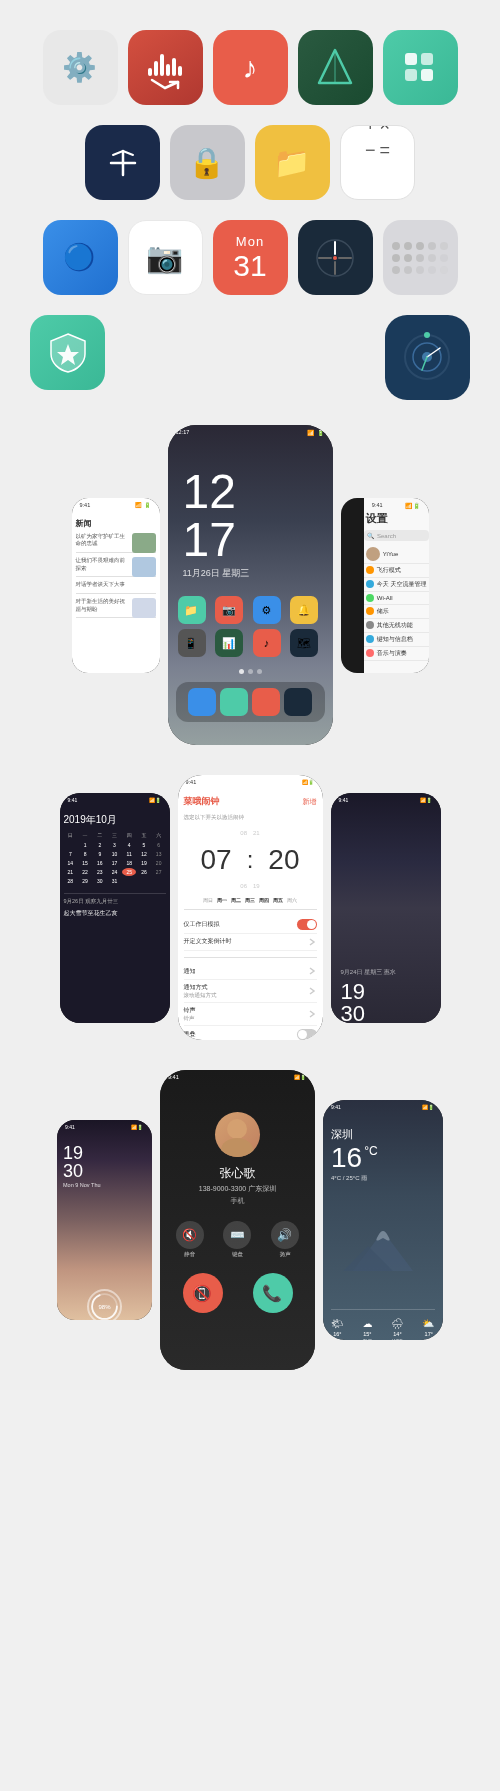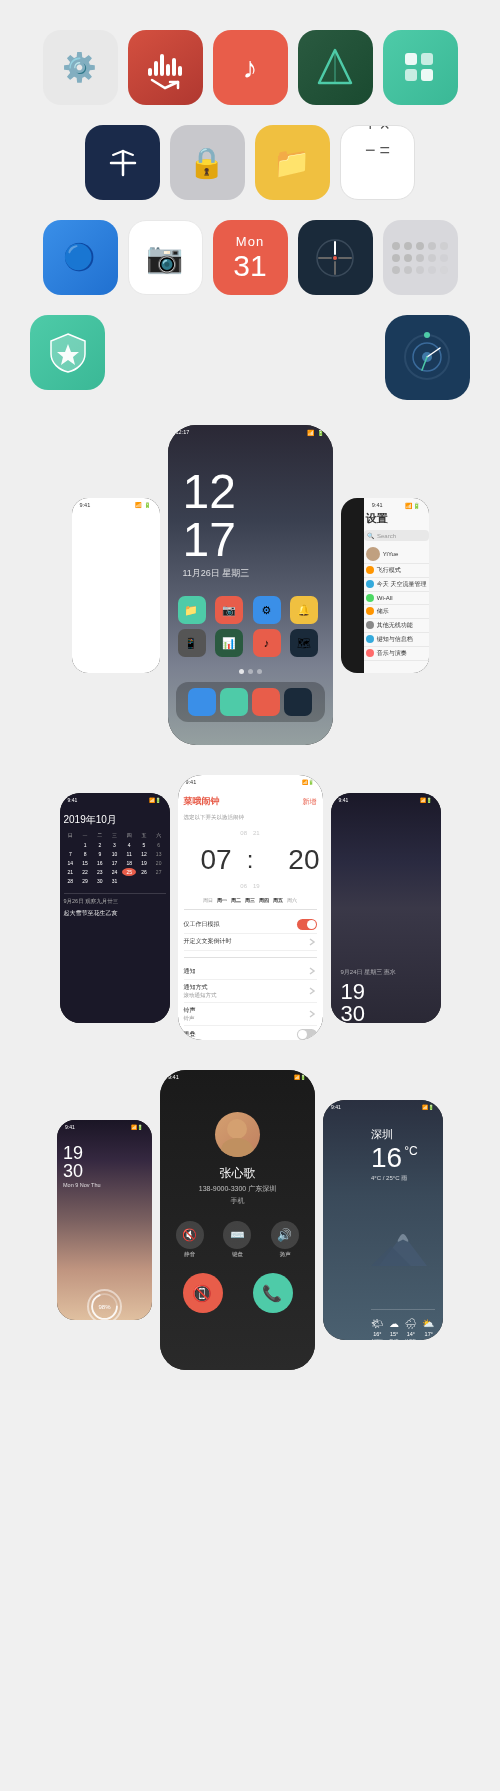--- a/index.html
+++ b/index.html
@@ -314,21 +314,20 @@
       justify-content: center;
       gap: 15px;
       margin: 8px 0;
     }
     .alarm-ui .time-big {
       font-size: 28px;
       font-weight: 300;
       color: #333;
       text-align: right;
       line-height: 1;
-      margin-left: 20px;
     }
     .alarm-ui .time-sep { font-size: 24px; color: #333; align-self: center; }
     .alarm-ui .days-row {
       display: flex;
       gap: 4px;
       margin: 6px 0;
       font-size: 5px;
       justify-content: center;
     }
     .alarm-ui .day-item { color: #999; }
@@ -481,21 +480,20 @@
     }
     .phone-weather .phone-screen {
       background: linear-gradient(180deg, #2a3040 0%, #3a4a5a 40%, #4a6070 100%);
     }
     .weather-ui {
       padding: 15px 8px 8px;
       color: white;
       height: 100%;
       display: flex;
       flex-direction: column;
-      margin-left: 40px;
     }
     .weather-ui .city-name { font-size: 11px; font-weight: 500; margin-bottom: 2px; }
     .weather-ui .temp-main { font-size: 28px; font-weight: 300; line-height: 1; }
     .weather-ui .temp-unit { font-size: 12px; }
     .weather-ui .weather-desc { font-size: 6px; opacity: 0.8; margin-top: 2px; }
     .weather-ui .weather-forecast {
       display: flex;
       justify-content: space-between;
       margin-top: auto;
       padding-top: 8px;
@@ -781,20 +779,38 @@
 
     <div style="display:flex; gap:8px; align-items:center; justify-content:center; width:100%;">
 
       <div class="phone-mockup phone-left-small" style="width:88px;height:175px;">
         <div class="phone-inner-news">
           <div class="status-bar dark">
             <span>9:41</span>
             <div class="phone-status">
               <span>📶</span>
                 <span>🔋</span>
+            </div>
+          </div>
+          <div class="news-ui">
+            <div class="n-title">新闻</div>
+            <div class="n-item">
+              <div class="n-img" style="background:#8aaa88;"></div>
+              以矿为家守护矿工生命的忠诚
+            </div>
+            <div class="n-item">
+              <div class="n-img" style="background:#b0c8e0;"></div>
+              让我们不畏艰难向前探索
+            </div>
+            <div class="n-item">
+              对话学者谈天下大事
+            </div>
+            <div class="n-item">
+              <div class="n-img" style="background:#d0d8e8;float:right;margin-left:3px;"></div>
+              对于新生活的美好祝愿与期盼
             </div>
           </div>
         </div>
       </div>
 
       <div class="phone-mockup phone-center" style="width:165px;height:320px;border-radius:28px;">
         <div class="phone-screen" style="background:linear-gradient(180deg,#2a2835 0%,#3a4050 30%,#5a6070 55%,#7a8090 75%,#95a0a0 100%);">
           <div class="status-bar">
             <span>12:17</span>
             <div class="phone-status" style="font-size:6px;">

